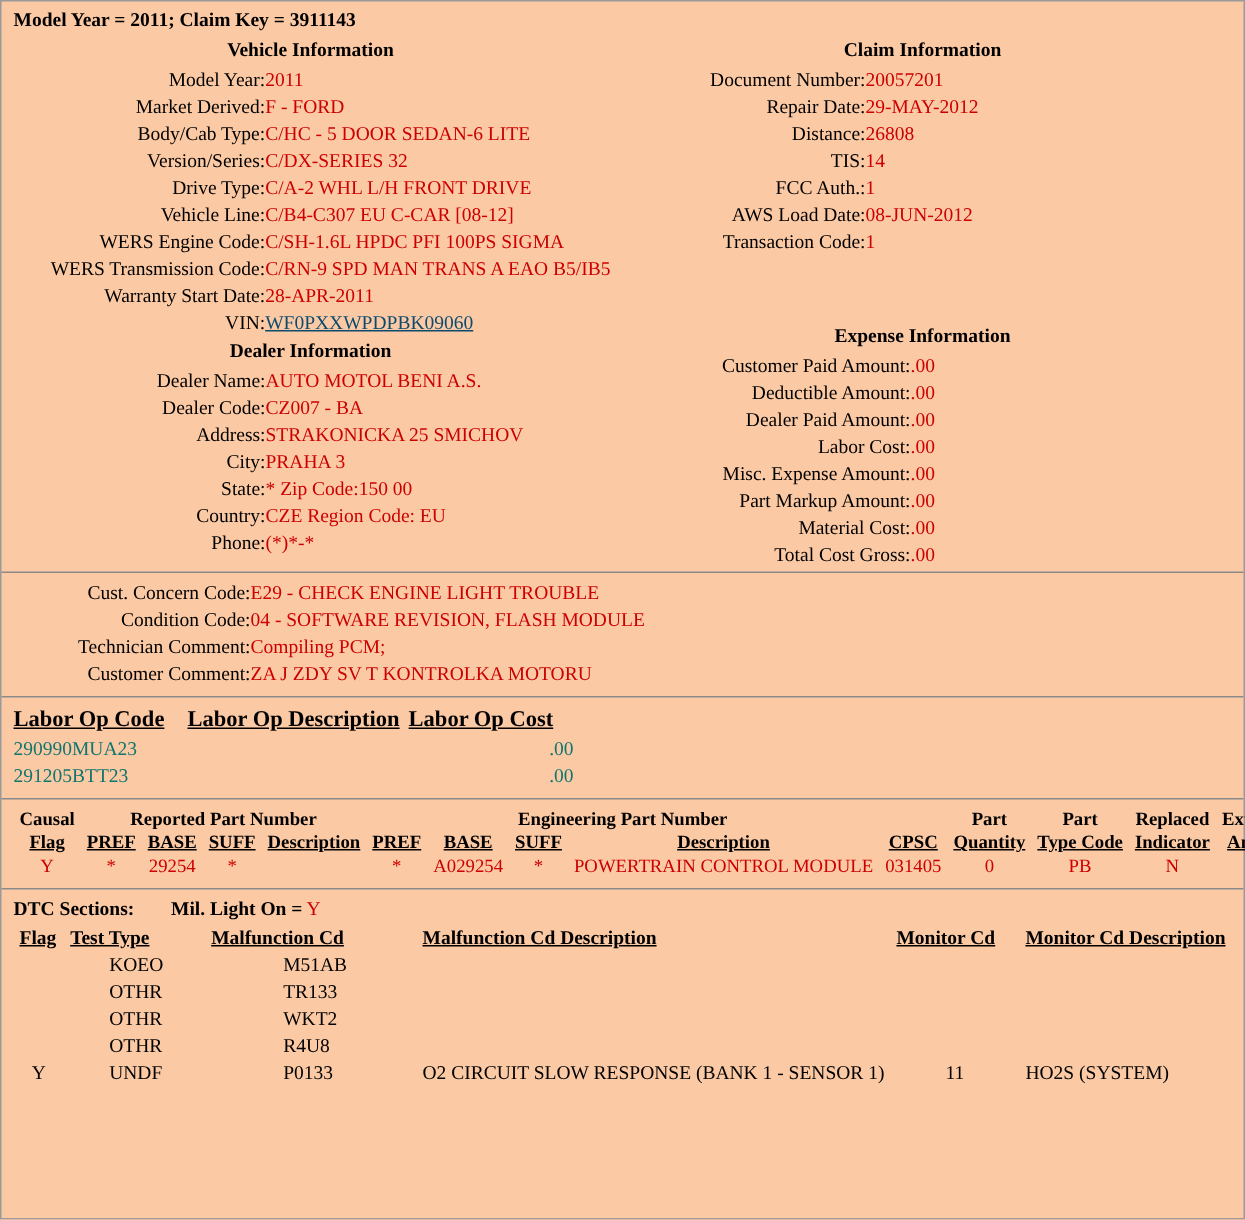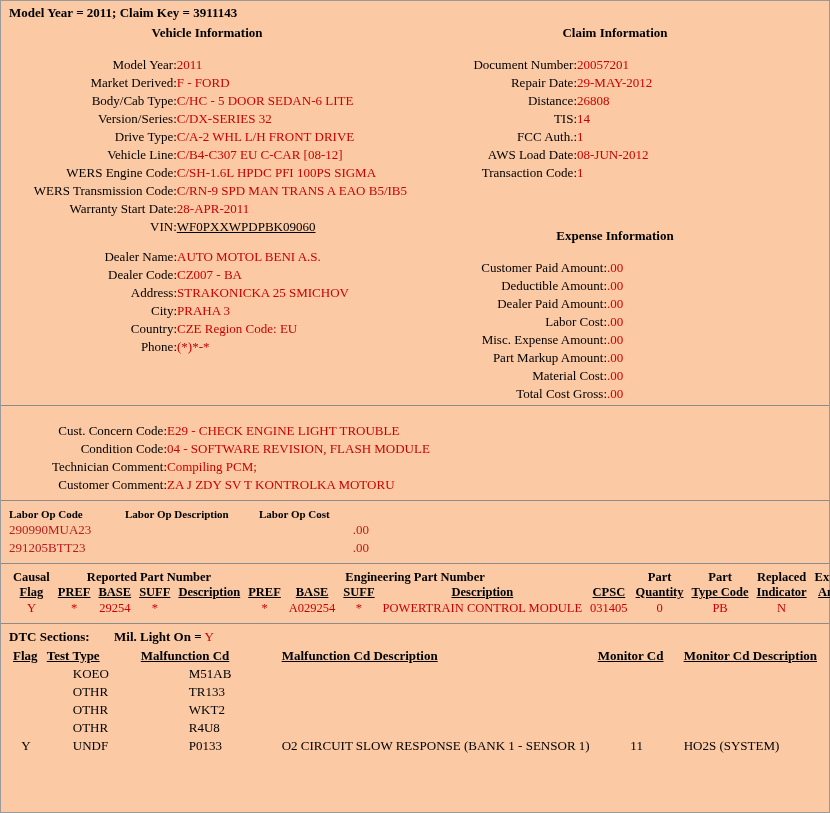--- a/index.html
+++ b/index.html
@@ -45,41 +45,40 @@
 
   .sect-title {
     font-weight: bold;
     text-align: center;
     padding: 2px 0 3px 0;
   }
 
   table.kv {
     border-collapse: collapse;
     width: 100%;
-    margin-top: 12px;
   }
   table.kv td {
     font-size: 13px;
     padding: 1px 0;
     vertical-align: top;
     line-height: 16px;
   }
   td.k {
     text-align: right;
     white-space: nowrap;
     padding-right: 6px;
     width: 170px;
   }
   td.v {
     text-align: left;
     color: #cc0000;
     white-space: nowrap;
   }
   .vin-link {
-    color: #000000;
+    color: #0c4a6e;
     text-decoration: underline;
   }
 
   
   td.ek {
     text-align: right;
     white-space: nowrap;
     padding-right: 40px;
     width: 200px;
   }
@@ -95,29 +94,30 @@
   .comments table.kv td.k { width: 160px; }
 
   
   .block { padding: 4px 8px; }
   table.grid {
     border-collapse: collapse;
     font-size: 13px;
   }
   table.grid th {
     font-weight: bold;
+    text-decoration: underline;
     text-align: left;
     padding: 1px 6px 1px 0;
     white-space: nowrap;
-    font-size: 11px;
+    font-size: 15px;
   }
   table.grid td {
     padding: 1px 6px 1px 0;
     white-space: nowrap;
-    color: #b91c1c;
+    color: #0f766e;
     font-size: 13px;
   }
   .num { text-align: right; }
   .center { text-align: center; }
 
   
   table.parts {
     border-collapse: collapse;
     width: 100%;
     font-size: 12.5px;
@@ -211,37 +211,42 @@
               <td class="k">Warranty Start Date:</td>
               <td class="v">28-APR-2011</td>
             </tr>
         <tr>
           <td class="k">VIN:</td>
           <td class="v"><span class="vin-link">WF0PXXWPDPBK09060</span></td>
         </tr>
       </tbody>
         </table>
 
+      <div class="sect-title">Dealer Information</div>
       <table class="kv">
         <tbody>
             <tr>
               <td class="k">Dealer Name:</td>
               <td class="v">AUTO MOTOL BENI A.S.</td>
             </tr>
         <tr>
               <td class="k">Dealer Code:</td>
               <td class="v">CZ007 - BA</td>
             </tr>
         <tr>
               <td class="k">Address:</td>
               <td class="v">STRAKONICKA 25 SMICHOV</td>
             </tr>
         <tr>
               <td class="k">City:</td>
               <td class="v">PRAHA 3</td>
+            </tr>
+        <tr>
+              <td class="k">State:</td>
+              <td class="v">* Zip Code:150 00</td>
             </tr>
         <tr>
               <td class="k">Country:</td>
               <td class="v">CZE Region Code: EU</td>
             </tr>
         <tr>
               <td class="k">Phone:</td>
               <td class="v">(*)*-*</td>
             </tr>
       </tbody>

